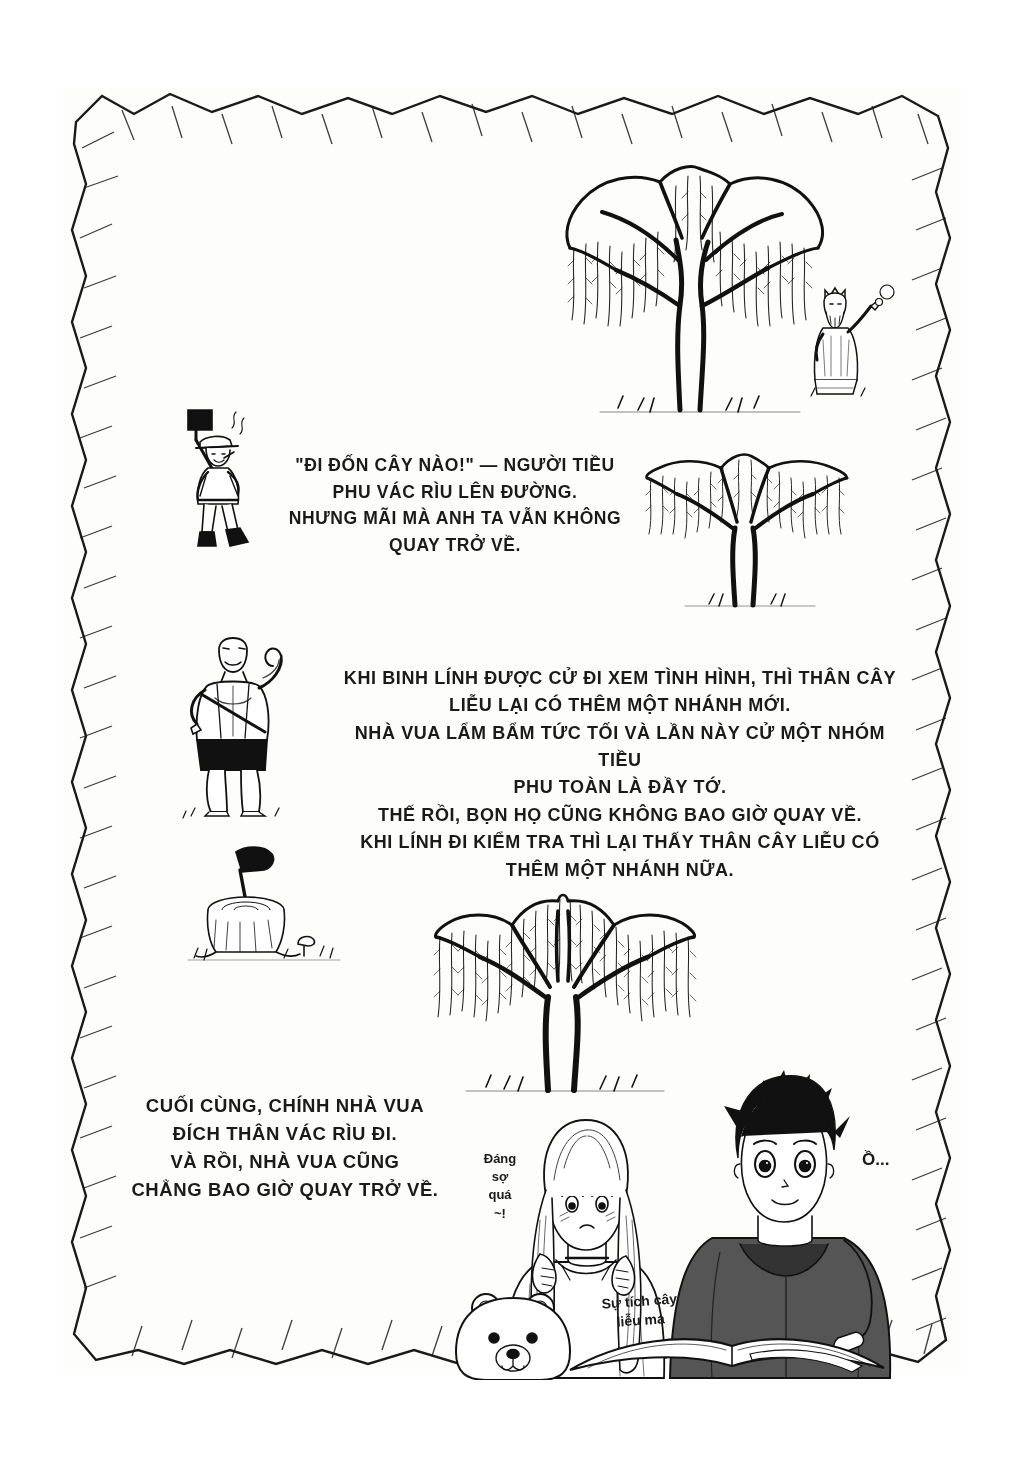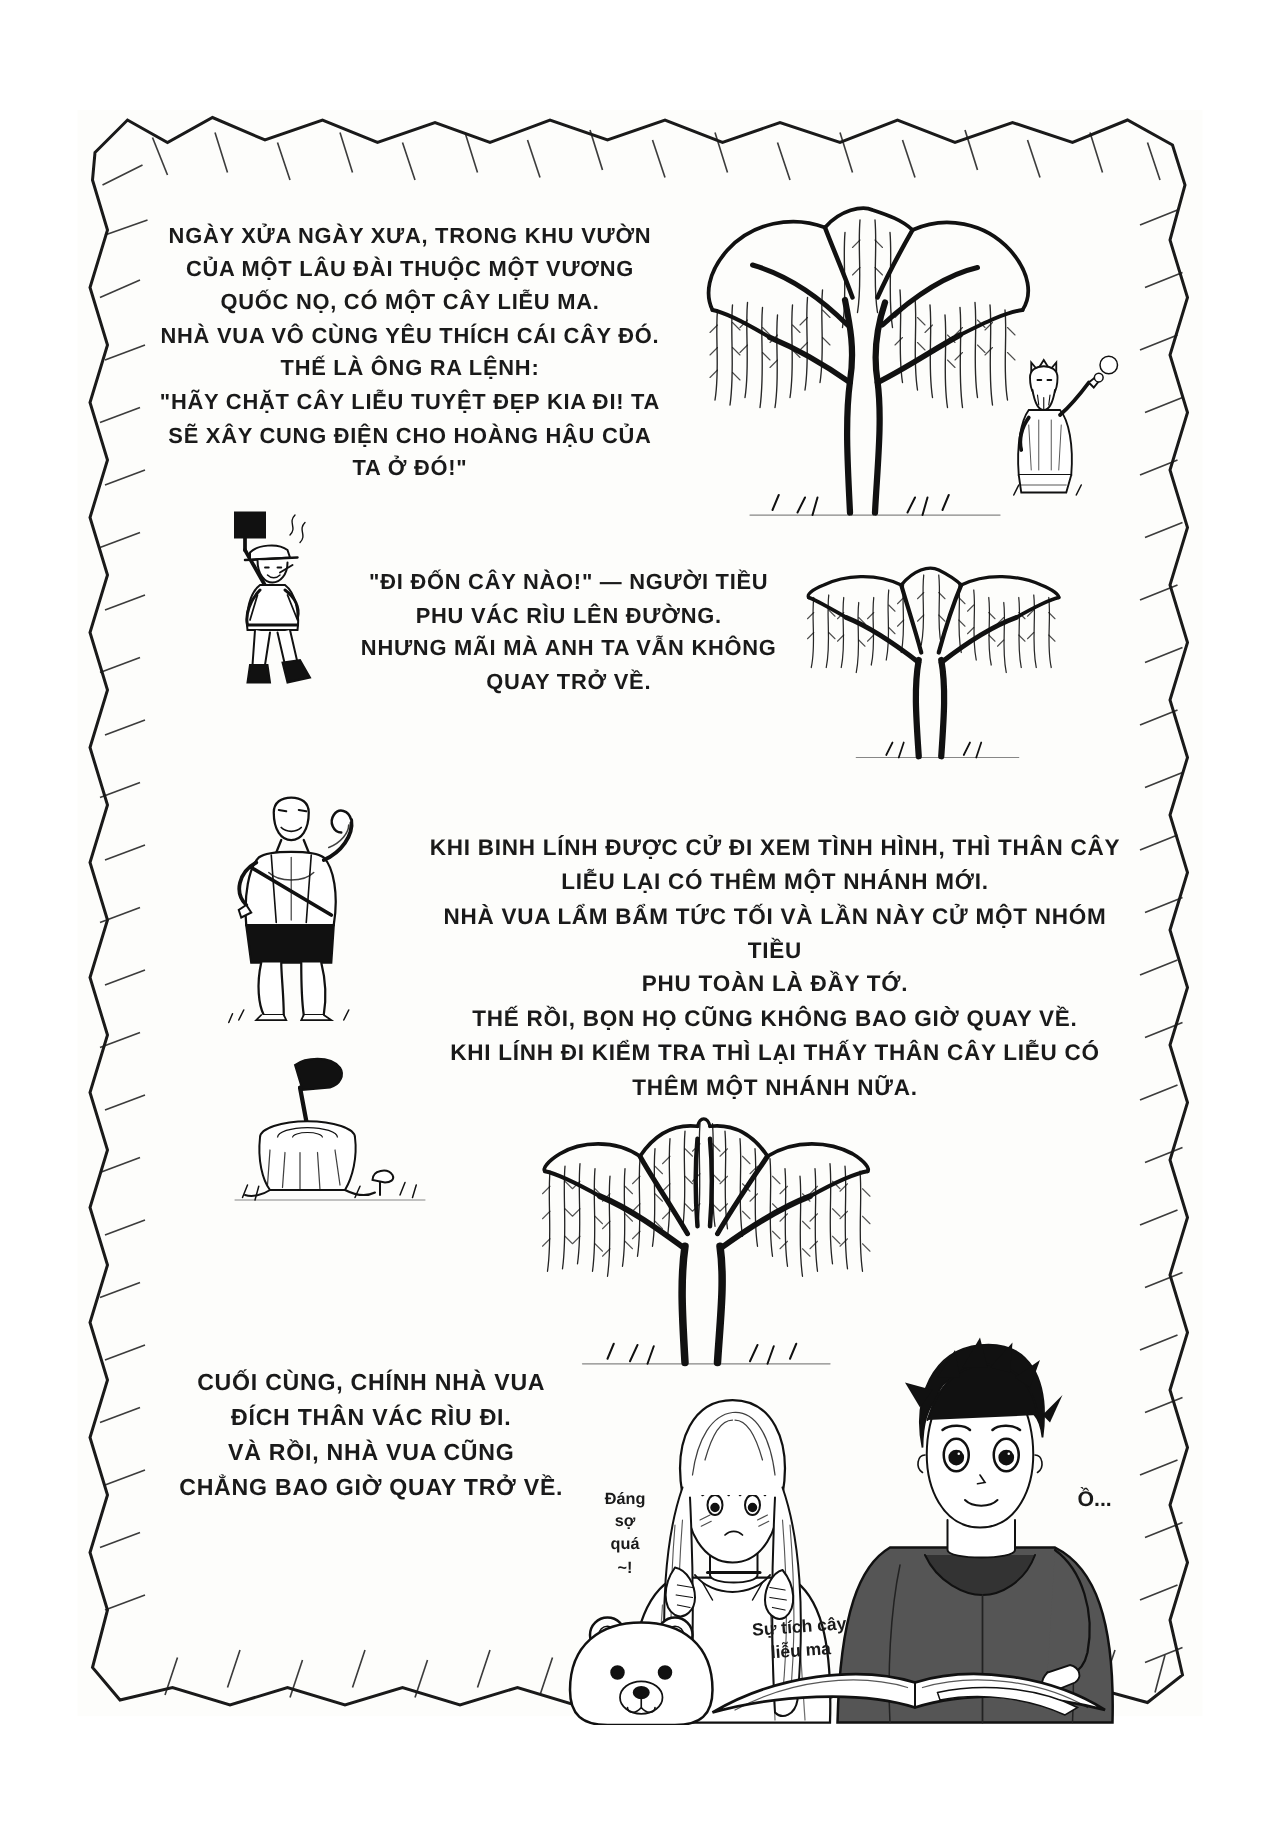--- a/index.html
+++ b/index.html
@@ -57,35 +57,34 @@
     width: 370px;
     font-size: 17.5px;
   }
   #text-block-3 {
     left: 340px;
     top: 665px;
     width: 560px;
     font-size: 18px;
   }
   #text-block-4 {
-    left: 122px;
+    left: 110px;
     top: 1092px;
     width: 350px;
     font-size: 18.5px;
   }
 
   .sfx {
     position: absolute;
     color: #1a1a1a;
     font-family: "Liberation Sans", sans-serif;
     font-weight: bold;
     text-align: center;
     line-height: 1.4;
     white-space: pre-line;
-    margin-top: 40px;
   }
   #sfx-scared {
     left: 470px;
     top: 1150px;
     width: 60px;
     font-size: 13px;
   }
   #sfx-oh {
     left: 862px;
     top: 1148px;
@@ -659,28 +658,20 @@
                  C420,316 356,312 312,326 C268,312 200,316 150,330 Z" fill="#fff" stroke="#111" stroke-width="2.2"></path>
         <path d="M312,306 L312,326" stroke-width="1.6"></path>
         <path d="M168,328 C212,304 266,298 306,310" stroke-width="1" opacity="0.7"></path>
         <path d="M318,310 C358,298 412,304 450,326" stroke-width="1" opacity="0.7"></path>
 
         <path d="M330,314 C366,306 410,310 442,326 L432,332 C402,318 364,314 332,320 Z" stroke-width="1.2" fill="#fff"></path>
       </g>
     </svg>
   </div>
 
-  <div class="story-text" id="text-block-1">Ngày xửa ngày xưa, trong khu vườn
-của một lâu đài thuộc một vương
-quốc nọ, có một cây liễu ma.
-Nhà vua vô cùng yêu thích cái cây đó.
-Thế là ông ra lệnh:
-"Hãy chặt cây liễu tuyệt đẹp kia đi! Ta
-sẽ xây cung điện cho hoàng hậu của
-ta ở đó!"</div>
 
   <div class="story-text" id="text-block-2">"Đi đốn cây nào!" — Người tiều
 phu vác rìu lên đường.
 Nhưng mãi mà anh ta vẫn không
 quay trở về.</div>
 
   <div class="story-text" id="text-block-3">Khi binh lính được cử đi xem tình hình, thì thân cây
 liễu lại có thêm một nhánh mới.
 Nhà vua lẩm bẩm tức tối và lần này cử một nhóm tiều
 phu toàn là đầy tớ.

